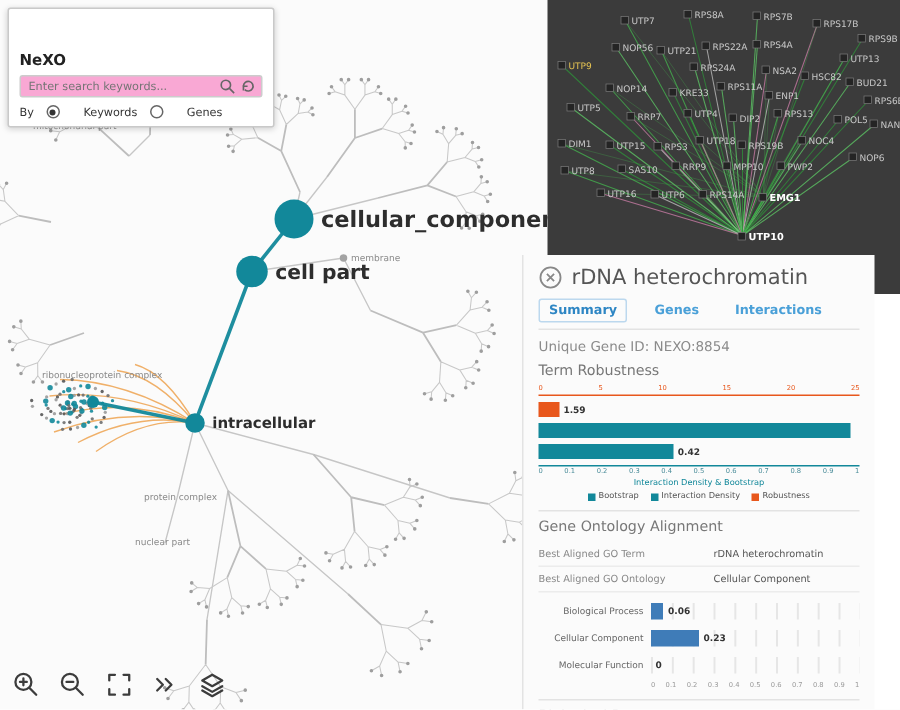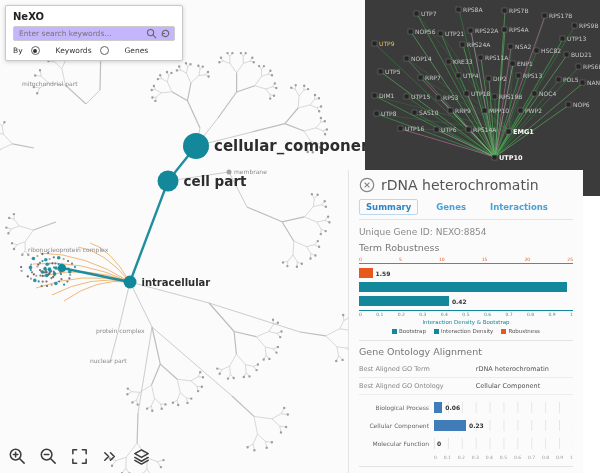--- a/index.html
+++ b/index.html
@@ -1,22 +1,22 @@
 <!DOCTYPE html>
 <html><head>
 <meta charset="utf-8">
 <style>
   html,body{margin:0;padding:0;}
   #app{position:relative;width:600px;height:473px;font-family:"DejaVu Sans","Liberation Sans",sans-serif;background:#ffffff;overflow:hidden;}
   
   #left-pane{position:absolute;left:0;top:0;width:365px;height:473px;background:#fbfbfb;}
   #tree-svg{position:absolute;left:0;top:0;}
   .search-panel{position:absolute;left:5px;top:5px;width:162px;background:#fff;border:1px solid #c9c9c9;border-radius:2px;box-shadow:0 1px 4px rgba(0,0,0,.18);padding:5px 7px;z-index:5;}
-  .sp-title{font-size:10px;font-weight:bold;color:#222;margin-bottom:4px;}
-  .sp-input-row{display:flex;align-items:center;border:1px solid #ccc;border-radius:2px;padding:1px 3px;background:#c4b5fd;}
+  .sp-title{font-size:10px;font-weight:bold;color:#222;margin-bottom:4px;margin-top:24px;}
+  .sp-input-row{display:flex;align-items:center;border:1px solid #ccc;border-radius:2px;padding:1px 3px;background:#f9a8d4;}
   .sp-input-row input{flex:1;min-width:0;border:none;outline:none;font-size:7.5px;color:#444;font-family:inherit;background:transparent;}
   .sp-icon{display:inline-flex;margin-left:3px;}
   .sp-radio-row{display:flex;align-items:center;gap:8px;margin-top:5px;font-size:7.5px;color:#333;}
   .sp-radio-row label{display:flex;align-items:center;gap:16px;cursor:pointer;}
   .radio{width:7px;height:7px;border:1px solid #666;border-radius:50%;display:inline-block;position:relative;background:#fff;}
   .radio.checked:after{content:"";position:absolute;left:1.5px;top:1.5px;width:4px;height:4px;border-radius:50%;background:#333;}
   #left-toolbar{position:absolute;left:8px;bottom:7px;display:flex;gap:12px;align-items:center;z-index:5;}
   #left-toolbar button{background:none;border:none;padding:0;cursor:pointer;line-height:0;}
   #left-toolbar svg{stroke:#3c3c3c;fill:none;stroke-width:1.6;stroke-linecap:round;stroke-linejoin:round;}
   

